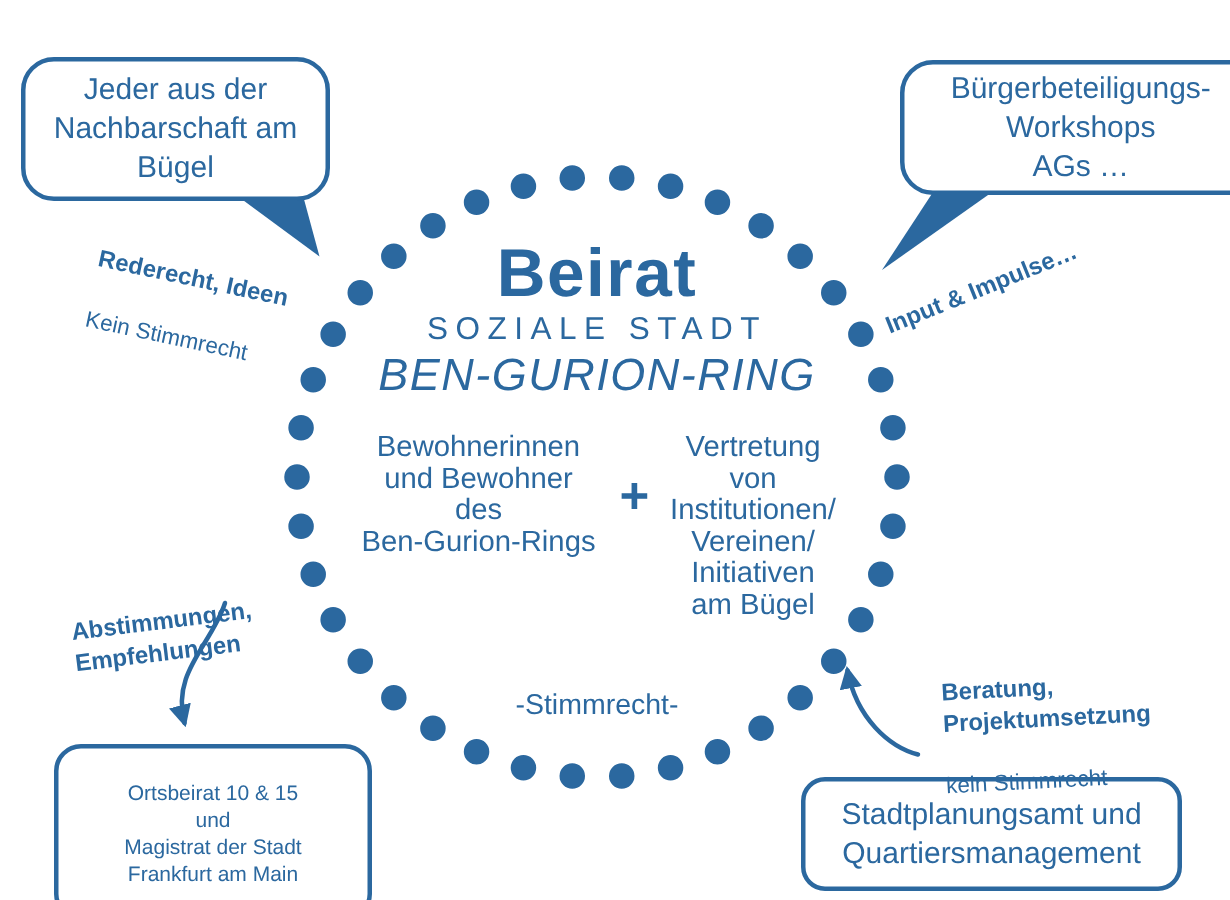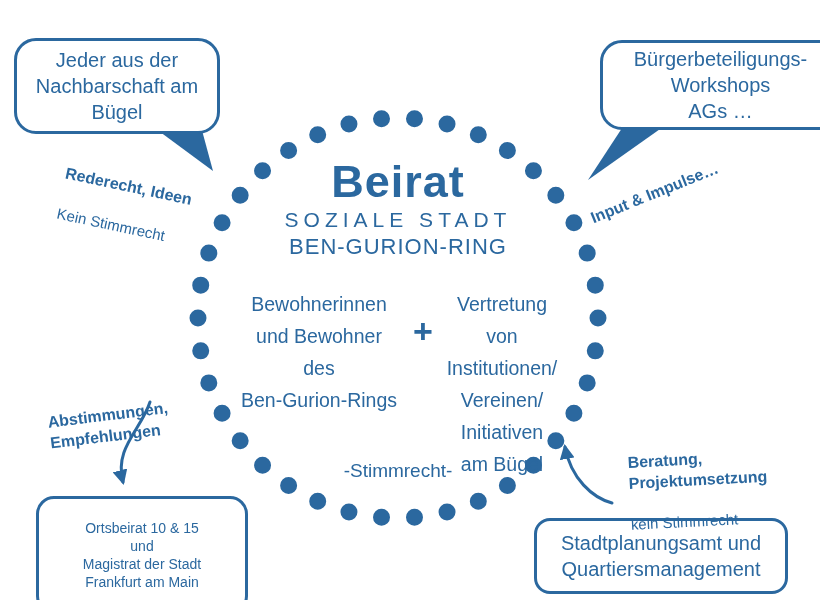--- a/index.html
+++ b/index.html
@@ -19,26 +19,26 @@
     font-size:20px;line-height:1.3;padding:4px 8px;box-sizing:border-box;
   }
   .bubble.tl{left:14px;top:8px;width:206px;height:96px;}
   .bubble.tr{left:600px;top:10px;width:241px;height:90px;}
   .bubble.bl{left:36px;top:466px;width:212px;height:118px;font-size:14px;border-radius:18px;}
   .bubble.br{left:534px;top:488px;width:254px;height:76px;border-radius:16px;}
 
   .center-text{position:absolute;z-index:2;color:var(--blue);text-align:center;}
   .beirat{left:248px;top:126px;width:300px;font-size:45px;font-weight:bold;letter-spacing:1px;}
   .sub1{left:248px;top:178px;width:300px;font-size:21px;letter-spacing:5px;}
-  .sub2{left:248px;top:204px;width:300px;font-size:22px;letter-spacing:1px;}
+  .sub2{left:248px;top:204px;width:300px;font-size:30px;letter-spacing:1px;font-style:italic;}
   .groups{
     position:absolute;z-index:2;left:230px;top:258px;width:336px;
     display:flex;align-items:flex-start;color:var(--blue);
   }
-  .col{white-space:pre-line;font-size:19.5px;line-height:32px;text-align:center;}
+  .col{white-space:pre-line;font-size:19.5px;line-height:21px;text-align:center;}
   .col.left{width:178px;}
   .col.right{flex:1;}
   .plus{width:30px;font-size:34px;font-weight:bold;text-align:center;margin-top:24px;}
   .voting{left:298px;top:430px;width:200px;font-size:19px;}
 
   .rot-label{position:absolute;z-index:3;color:var(--blue);line-height:1.3;white-space:pre-line;}
   .rot-label .b{font-weight:bold;font-size:16px;}
   .rot-label .r{font-size:15px;}
   .lab-tl{left:72px;top:113px;transform:rotate(12deg);transform-origin:left top;}
   .lab-tr{left:580px;top:160px;transform:rotate(-22deg);transform-origin:left top;}

